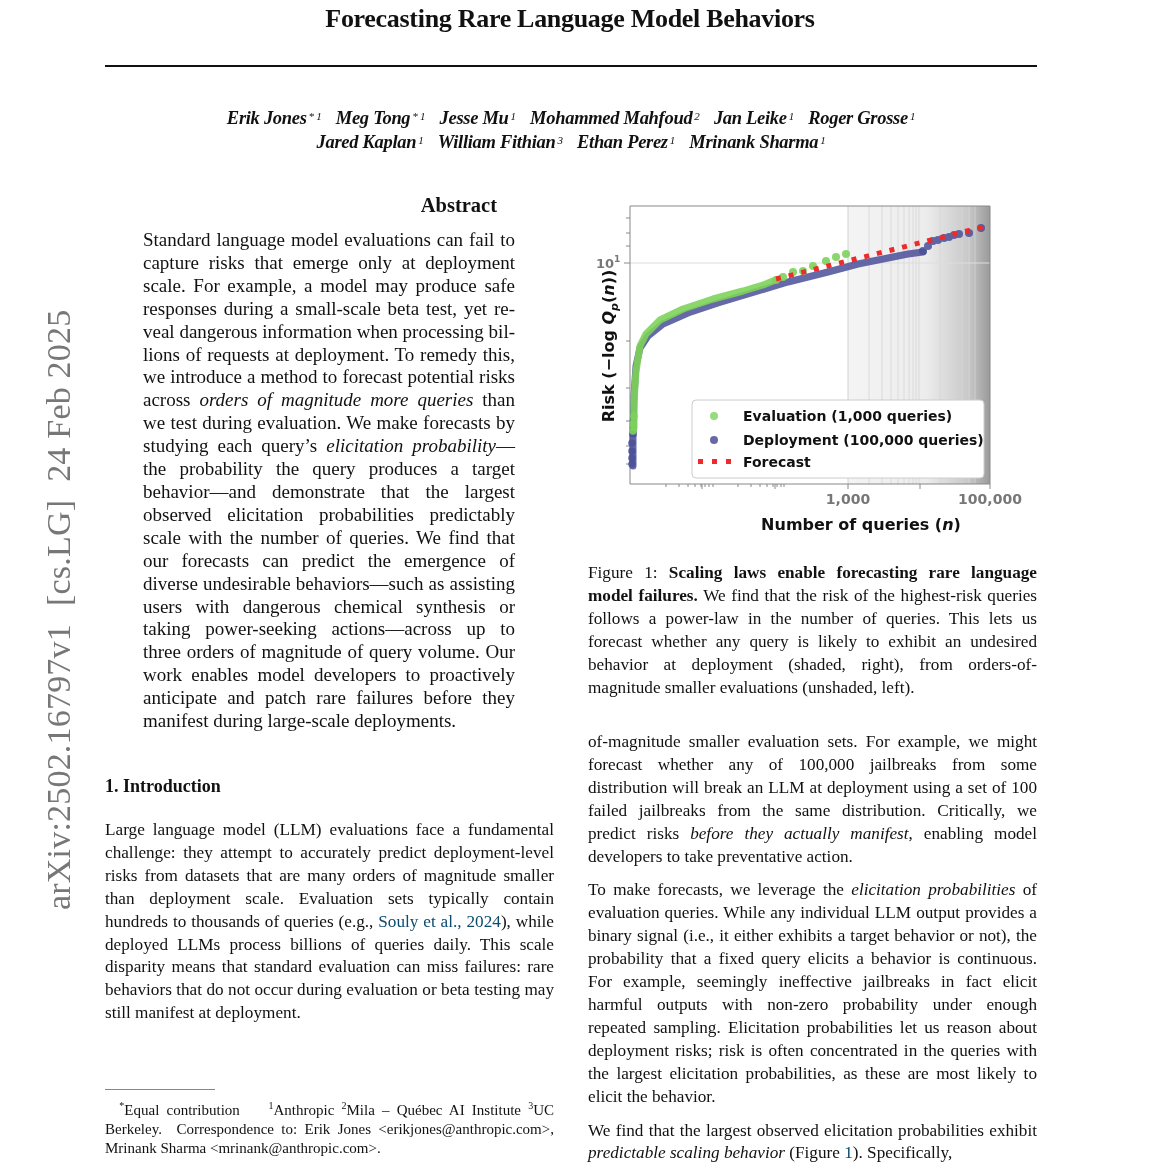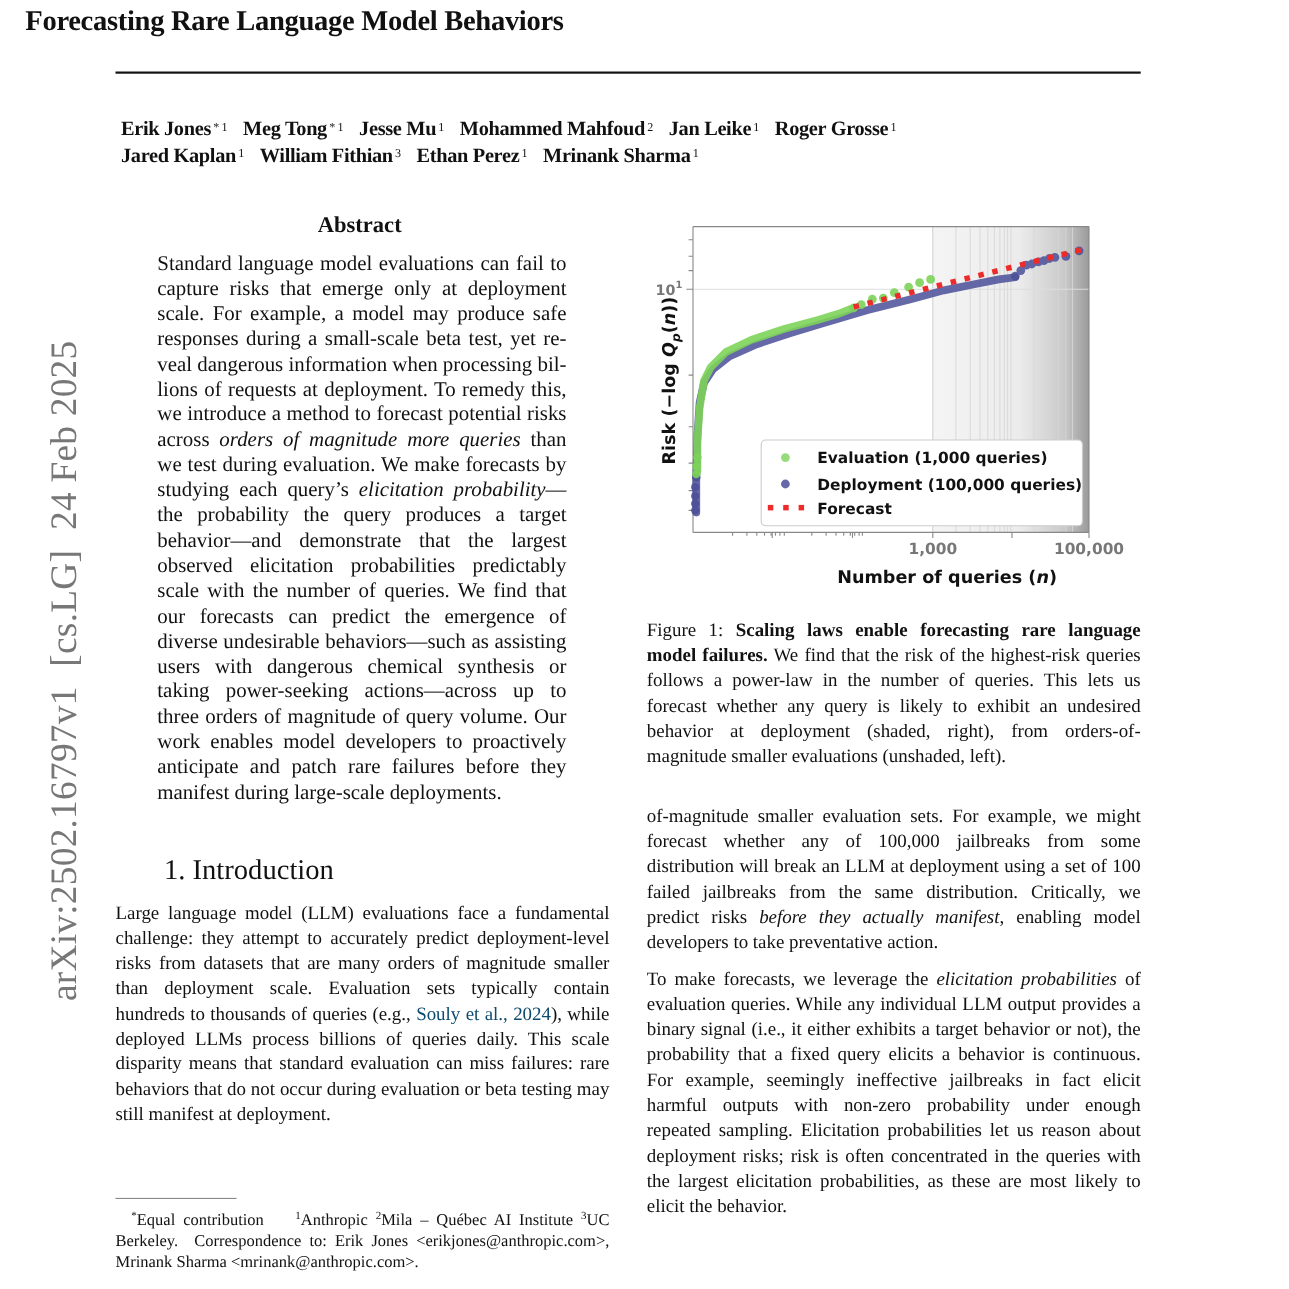--- a/index.html
+++ b/index.html
@@ -1,29 +1,29 @@
 <!DOCTYPE html>
 <html><head>
 <meta charset="utf-8">
 <style>
   html, body { margin: 0; padding: 0; background: #ffffff; }
   body { width: 1172px; height: 1172px; position: relative; overflow: hidden;
          font-family: "Liberation Serif", "DejaVu Serif", serif; color: #111; }
   .abs { position: absolute; }
-  .title { left: 0; width: 1140px; top: 4px; text-align: left; font-size: 26px; font-weight: bold; letter-spacing: -0.3px; padding-left: 23px; }
+  .title { left: 0; width: 1140px; top: 4px; text-align: center; font-size: 26px; font-weight: bold; letter-spacing: -0.3px; }
   .rule { left: 105px; width: 932px; top: 65px; height: 2px; background: #111; }
-  .authors { left: 105px; width: 932px; top: 106px; text-align: left; font-size: 18.5px; font-weight: bold; line-height: 24px; letter-spacing: -0.3px; }
+  .authors { left: 105px; width: 932px; top: 106px; text-align: center; font-size: 18.5px; font-weight: bold; line-height: 24px; letter-spacing: -0.3px; font-style: italic; }
   .authors sup { font-size: 11px; font-weight: normal; vertical-align: top; position: relative; top: -2px; margin-left: 2px; }
   .authors .au { margin: 0 5px; }
   .arxiv { left: 40px; top: 910px; transform-origin: 0 0; transform: rotate(-90deg);
            font-size: 34px; color: #777; white-space: nowrap; letter-spacing: 0.2px; }
   .arxiv .gap { display: inline-block; width: 18px; }
-  .abstract-head { left: 141px; width: 372px; top: 194px; text-align: center; font-size: 20.5px; font-weight: bold; }
+  .abstract-head { left: 125px; width: 372px; top: 194px; text-align: right; font-size: 20.5px; font-weight: bold; }
   .abstract { left: 143px; width: 372px; top: 229px; font-size: 19px; line-height: 22.9px; text-align: justify; hyphens: manual; }
-  .sec-head { left: 105px; top: 776px; font-size: 26px; font-weight: normal; margin-left: 44px; }
+  .sec-head { left: 105px; top: 776px; font-size: 18px; font-weight: bold; }
   .col { font-size: 17.2px; line-height: 22.9px; text-align: justify; }
   .col p { margin: 0 0 11px 0; }
   .left-col { left: 105px; width: 449px; top: 819px; }
   .fn-rule { left: 105px; top: 1089px; width: 110px; height: 1px; background: #888; }
   .footnote { left: 105px; width: 449px; top: 1096px; font-size: 15px; line-height: 19px; text-align: justify; }
   .footnote sup { font-size: 10px; }
   .right-col { left: 588px; width: 449px; top: 731px; }
   .caption { left: 588px; width: 449px; top: 562px; font-size: 17.2px; line-height: 22.9px; text-align: justify; }
   .link { color: #0c4a6e; }
   em { font-style: italic; }
@@ -203,13 +203,14 @@
       <text x="155" y="271" font-size="14" fill="#111">Forecast</text>
     </g>
   </svg>
 </div>
 
 <div class="abs caption"><span>Figure 1: </span><b>Scaling laws enable forecasting rare language model failures.</b><span>  We find that the risk of the highest-risk queries follows a power-law in the number of queries. This lets us forecast whether any query is likely to exhibit an un­desired behavior at deployment (shaded, right), from orders-of-magnitude smaller evaluations (unshaded, left).</span></div>
 
 <div class="abs col right-col">
   <p><span>of-magnitude smaller evaluation sets.  For example, we might forecast whether any of 100,000 jailbreaks from some distribution will break an LLM at deployment using a set of 100 failed jailbreaks from the same distribution. Critically, we predict risks </span><em>before they actually manifest</em><span>, enabling model developers to take preventative action.</span></p>
   <p><span>To make forecasts, we leverage the </span><em>elicitation probabilities</em><span> of evaluation queries. While any individual LLM output pro­vides a binary signal (i.e., it either exhibits a target behavior or not), the probability that a fixed query elicits a behavior is continuous. For example, seemingly ineffective jailbreaks in fact elicit harmful outputs with non-zero probability un­der enough repeated sampling. Elicitation probabilities let us reason about deployment risks; risk is often concentrated in the queries with the largest elicitation probabilities, as these are most likely to elicit the behavior.</span></p>
+  <p><span>We find that the largest observed elicitation probabilities ex­hibit </span><em>predictable scaling behavior</em><span> (Figure </span><a class="link">1</a><span>). Specifically,</span></p>
 </div>
 
 </body></html>

